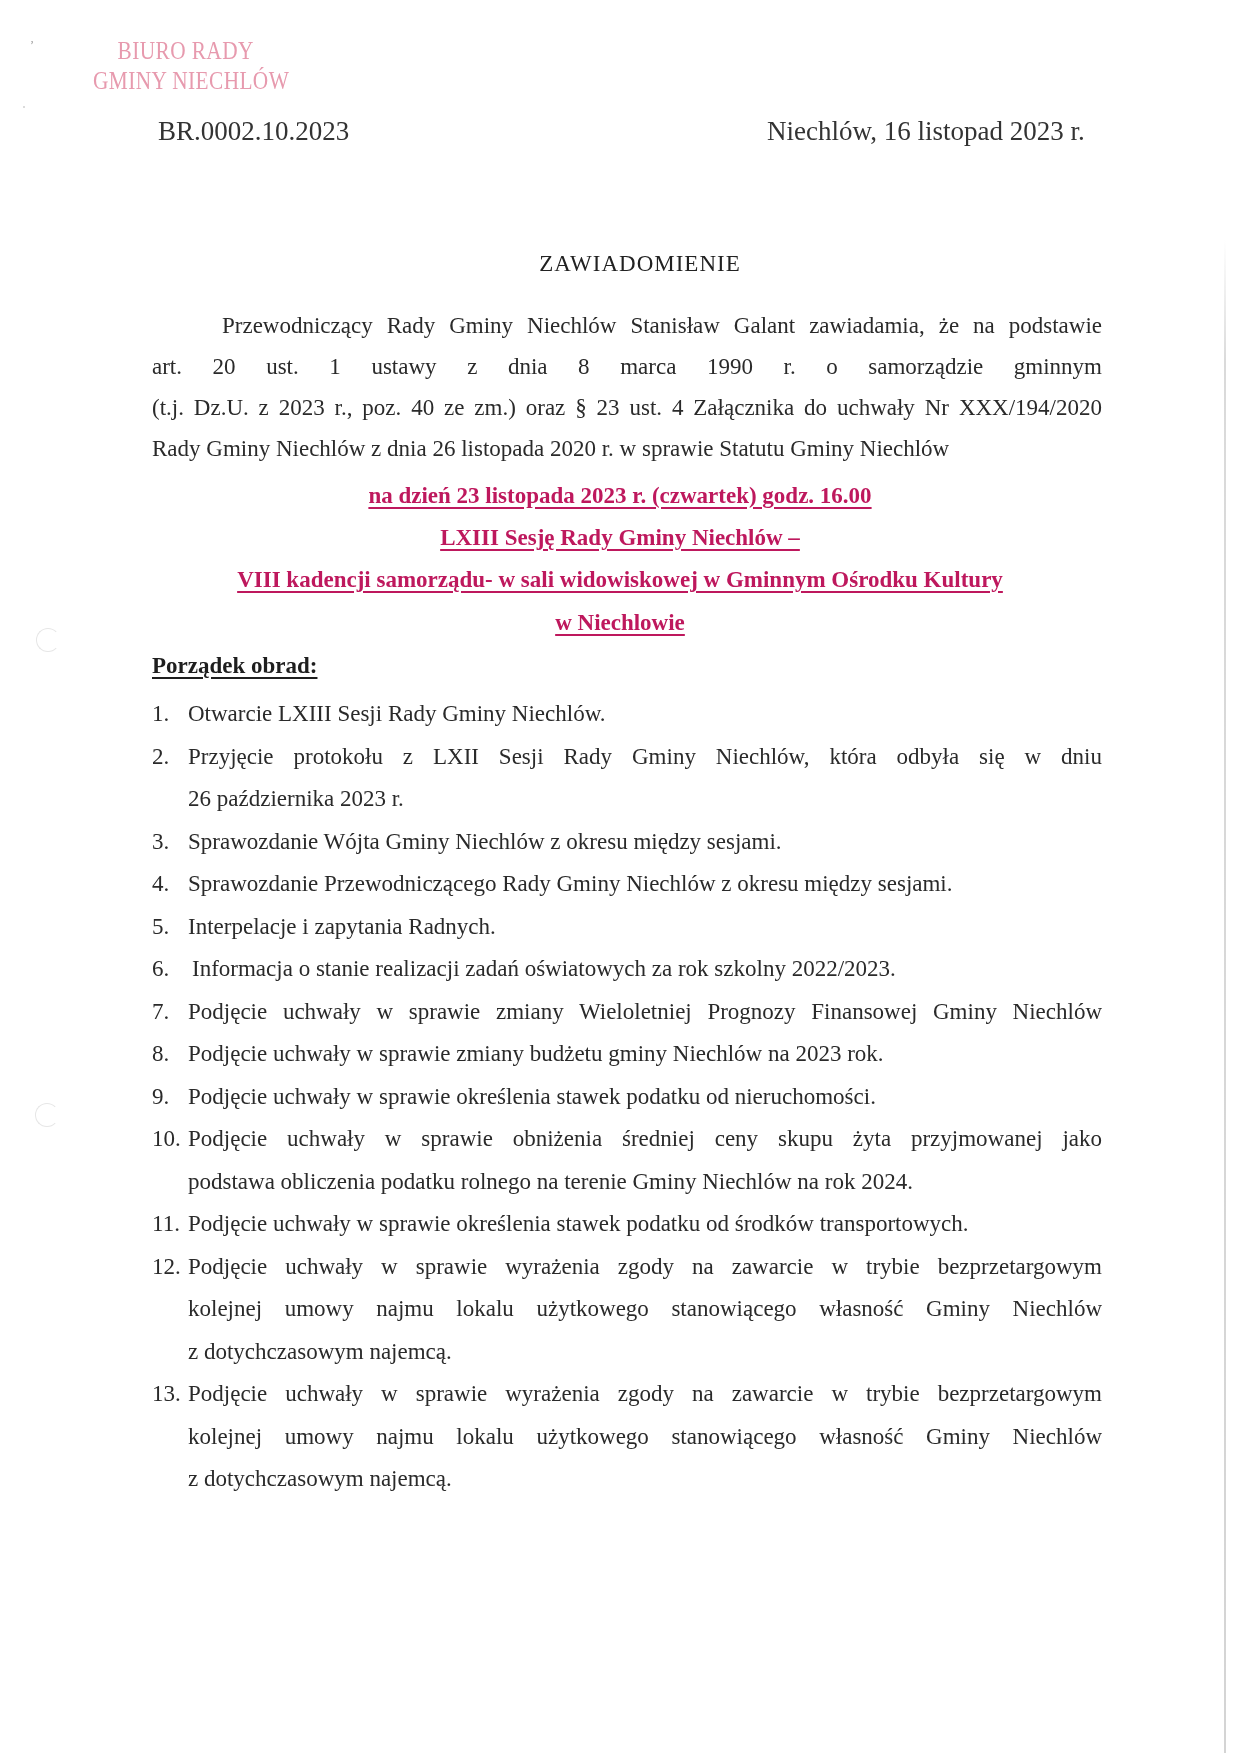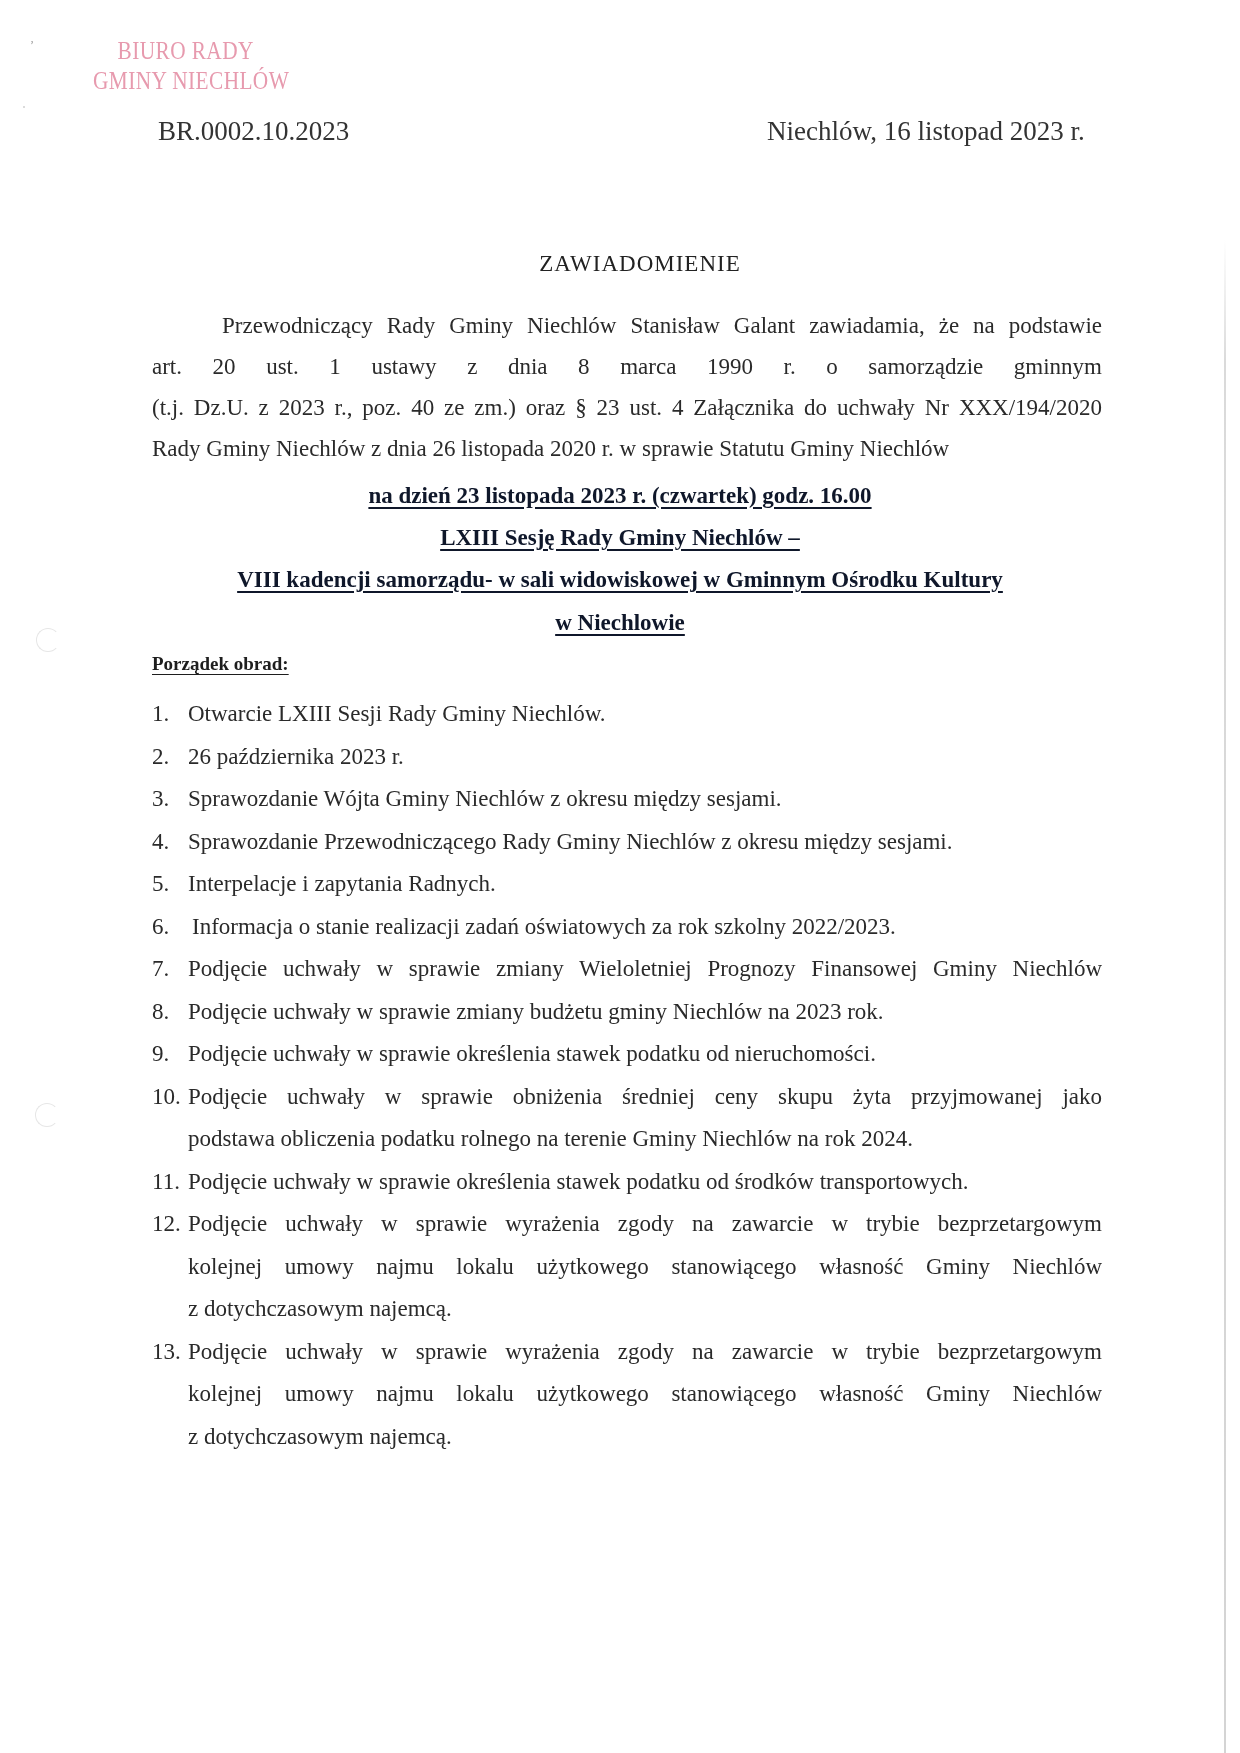--- a/index.html
+++ b/index.html
@@ -19,26 +19,26 @@
   .stamp div { white-space: nowrap; }
   .stamp .l1 { padding-left: 30px; text-align: left; }
   .stamp .l2 { text-align: left; }
   .ref { left: 158px; top: 116px; font-size: 27px; color: #333; }
   .date { left: 767px; top: 116px; font-size: 27px; color: #333; }
   .title { left: 0; width: 1240px; top: 251px; text-align: center; font-size: 23px; font-weight: normal; letter-spacing: 1px; color: #222; margin-left: 20px; }
   .para { left: 152px; width: 950px; top: 305px; font-size: 23px; line-height: 41px; text-align: justify; color: #2a2a2a; }
   .para .ln { display: block; text-align: justify; text-align-last: justify; }
   .para .ln.last { text-align-last: left; }
   .para .ln.first { padding-left: 70px; }
-  .center-b { left: 0; width: 1240px; text-align: center; font-size: 23px; font-weight: bold; text-decoration: underline; text-underline-offset: 4px; color: #0f172a; }
+  .center-b { left: 0; width: 1240px; text-align: center; font-size: 23px; font-weight: bold; text-decoration: underline; text-underline-offset: 4px; color: #be185d; }
   .c1 { top: 483px; }
   .c2 { top: 525px; }
   .c3 { top: 567px; }
   .c4 { top: 610px; }
-  .agenda-h { left: 152px; top: 653px; font-size: 19px; font-weight: bold; text-decoration: underline; text-underline-offset: 4px; }
+  .agenda-h { left: 152px; top: 653px; font-size: 23px; font-weight: bold; text-decoration: underline; text-underline-offset: 4px; }
   .agenda { left: 152px; width: 950px; top: 693px; font-size: 23px; line-height: 42.5px; color: #2a2a2a; }
   .item { display: flex; }
   .item .num { width: 36px; flex: none; }
   .item .txt { flex: 1; }
   .item .txt .ln { display: block; text-align: justify; text-align-last: justify; }
   .item .txt .ln.last { text-align-last: left; }
   .hole { width: 22px; height: 22px; border-radius: 50%; border: 1.5px solid #e6e6e6; border-right-color: transparent; }
   .mark { color: #999; font-size: 12px; }
   .edge-line { left: 1224px; top: 240px; width: 2px; height: 1513px; background: linear-gradient(to bottom, rgba(215,215,215,0) 0%, #dadada 8%, #d4d4d4 100%); }
 </style>
@@ -77,20 +77,21 @@
 <div class="abs agenda" id="agenda-list">
     <div class="item">
       <span class="num">1.</span>
       <span class="txt">
         <span class="ln last">Otwarcie LXIII Sesji Rady Gminy Niechlów.</span>
       </span>
     </div>
     <div class="item">
       <span class="num">2.</span>
       <span class="txt">
+        <span class="ln">Przyjęcie protokołu z LXII Sesji Rady Gminy Niechlów, która odbyła się w dniu</span>
         <span class="ln last">26 października 2023 r.</span>
       </span>
     </div>
     <div class="item">
       <span class="num">3.</span>
       <span class="txt">
         <span class="ln last">Sprawozdanie Wójta Gminy Niechlów z okresu między sesjami.</span>
       </span>
     </div>
     <div class="item">

